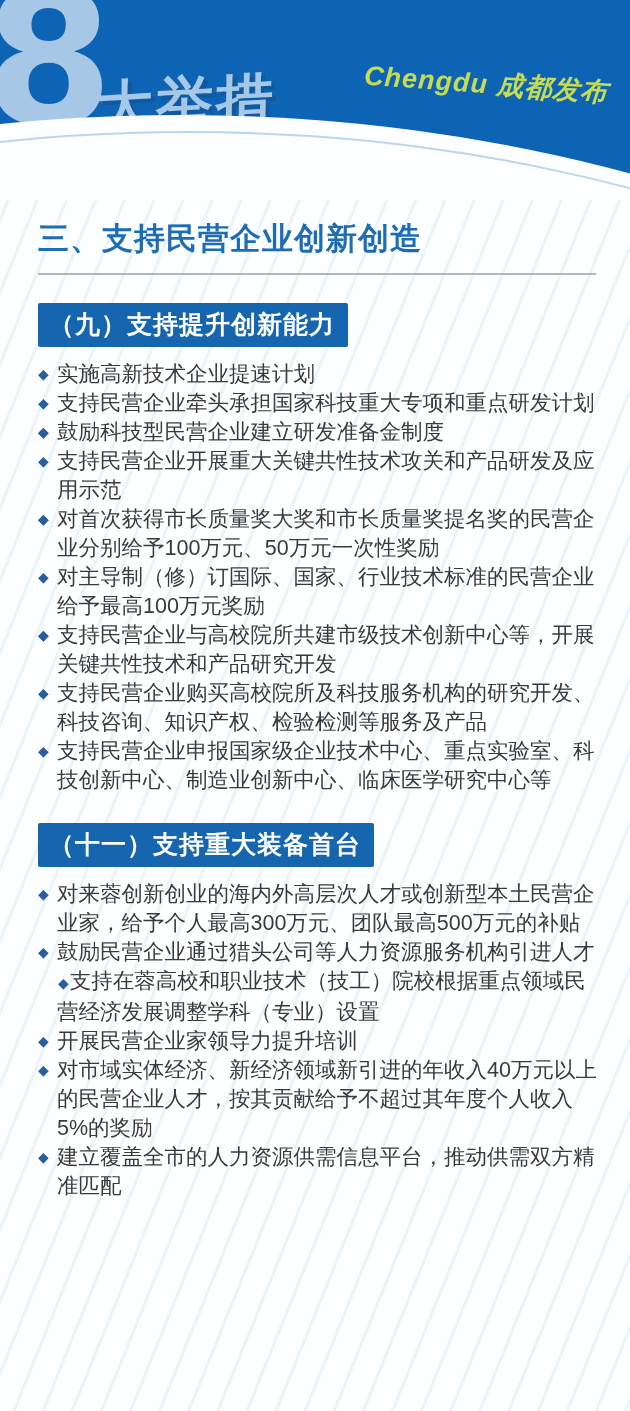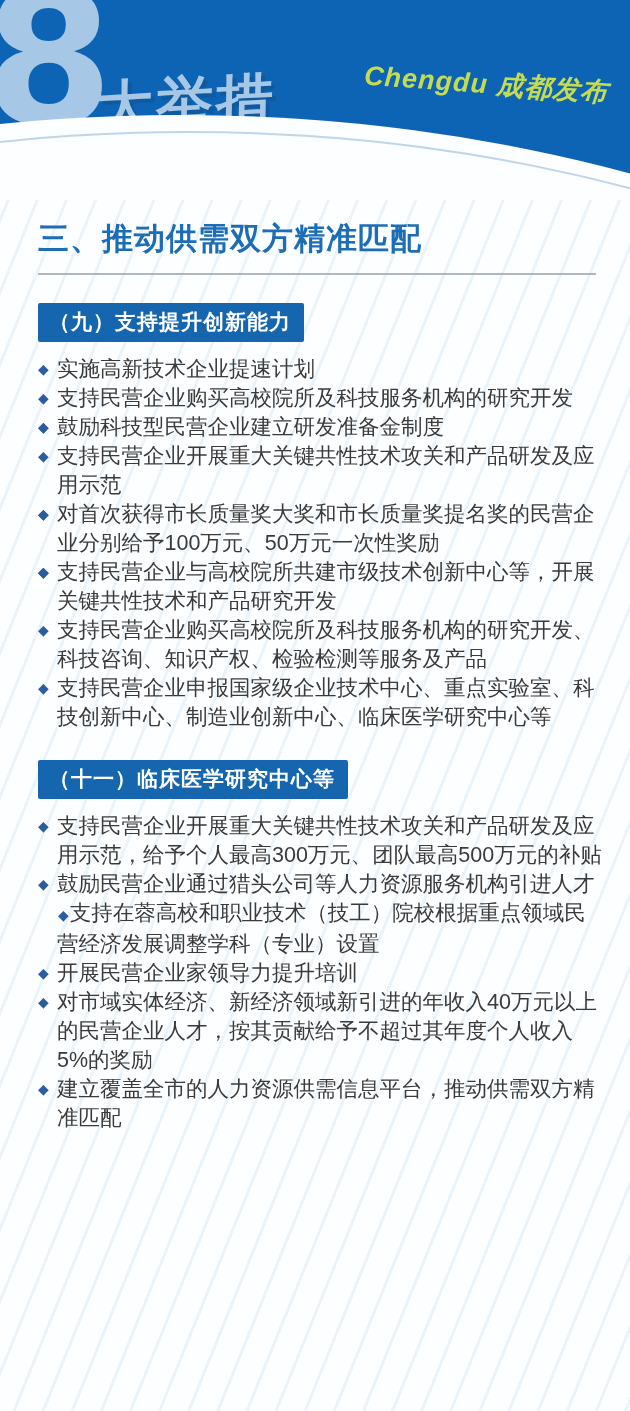--- a/index.html
+++ b/index.html
@@ -45,21 +45,21 @@
   }
   
   .content{position:relative; padding:6px 28px 0 38px;}
   .title{
     color:var(--title_blue); font-size:31px; font-weight:900; letter-spacing:1px;
     margin-top:12px;
   }
   .title-rule{border-top:2px solid var(--rule_gray); margin-top:13px; margin-right:6px; opacity:.75;}
   .section-heading{
     display:inline-block; background:var(--box_blue); color:#ffffff;
-    font-size:21px; font-weight:bold; letter-spacing:1px;
+    font-size:25px; font-weight:bold; letter-spacing:1px;
     padding:5px 13px 6px 11px; border-radius:2px; margin:28px 0 13px 0;
   }
   ul.bullets{list-style:none;}
   ul.bullets li{
     position:relative; padding-left:19px;
     font-size:21.5px; line-height:29px; color:var(--text_dark);
   }
   .diamond{
     position:absolute; left:0; top:0; line-height:29px;
     font-size:14px; color:var(--diamond_blue);
@@ -72,37 +72,37 @@
 <div class="page">
   <div class="hdr">
     <div class="big8">8</div>
     <div class="measures">大举措</div>
     <div class="curve"></div>
     <div class="curve-line"></div>
     <div class="logo">Chengdu 成都发布</div>
   </div>
 
   <div class="content">
-    <div class="title">三、推动供需双方精准匹配</div>
+    <div class="title">三、支持民营企业创新创造</div>
     <div class="title-rule"></div>
     <div id="sections"><div class="section-heading">（九）支持提升创新能力</div><ul class="bullets">
           <li><span class="diamond">◆</span><span class="item-text">实施高新技术企业提速计划</span></li>
-          <li><span class="diamond">◆</span><span class="item-text">支持民营企业购买高校院所及科技服务机构的研究开发</span></li>
+          <li><span class="diamond">◆</span><span class="item-text">支持民营企业牵头承担国家科技重大专项和重点研发计划</span></li>
           <li><span class="diamond">◆</span></li>
           <li><span class="diamond">◆</span><span class="item-text">鼓励科技型民营企业建立研发准备金制度</span></li>
           <li><span class="diamond">◆</span><span class="item-text">支持民营企业开展重大关键共性技术攻关和产品研发及应用示范</span></li>
           <li><span class="diamond">◆</span></li>
           <li><span class="diamond">◆</span><span class="item-text">对首次获得市长质量奖大奖和市长质量奖提名奖的民营企业分别给予100万元、50万元一次性奖励</span></li>
-          <li><span class="diamond">◆</span></li>
+          <li><span class="diamond">◆</span><span class="item-text">对主导制（修）订国际、国家、行业技术标准的民营企业给予最高100万元奖励</span></li>
         </ul><ul class="bullets">
           <li><span class="diamond">◆</span></li>
           <li><span class="diamond">◆</span><span class="item-text">支持民营企业与高校院所共建市级技术创新中心等，开展关键共性技术和产品研究开发</span></li>
           <li><span class="diamond">◆</span><span class="item-text">支持民营企业购买高校院所及科技服务机构的研究开发、科技咨询、知识产权、检验检测等服务及产品</span></li>
           <li><span class="diamond">◆</span><span class="item-text">支持民营企业申报国家级企业技术中心、重点实验室、科技创新中心、制造业创新中心、临床医学研究中心等</span></li>
-        </ul><div class="section-heading">（十一）临床医学研究中心等</div><ul class="bullets">
-          <li><span class="diamond">◆</span><span class="item-text">支持民营企业开展重大关键共性技术攻关和产品研发及应用示范，给予个人最高300万元、团队最高500万元的补贴</span></li>
+        </ul><div class="section-heading">（十一）支持重大装备首台</div><ul class="bullets">
+          <li><span class="diamond">◆</span><span class="item-text">对来蓉创新创业的海内外高层次人才或创新型本土民营企业家，给予个人最高300万元、团队最高500万元的补贴</span></li>
           <li><span class="diamond">◆</span><span class="item-text">鼓励民营企业通过猎头公司等人力资源服务机构引进人才<span class="diamond inline">◆</span>支持在蓉高校和职业技术（技工）院校根据重点领域民营经济发展调整学科（专业）设置</span></li>
           <li><span class="diamond">◆</span><span class="item-text">开展民营企业家领导力提升培训</span></li>
           <li><span class="diamond">◆</span><span class="item-text">对市域实体经济、新经济领域新引进的年收入40万元以上的民营企业人才，按其贡献给予不超过其年度个人收入5%的奖励</span></li>
           <li><span class="diamond">◆</span><span class="item-text">建立覆盖全市的人力资源供需信息平台，推动供需双方精准匹配</span></li>
         </ul></div>
   </div>
 </div>
 
 </body></html>

